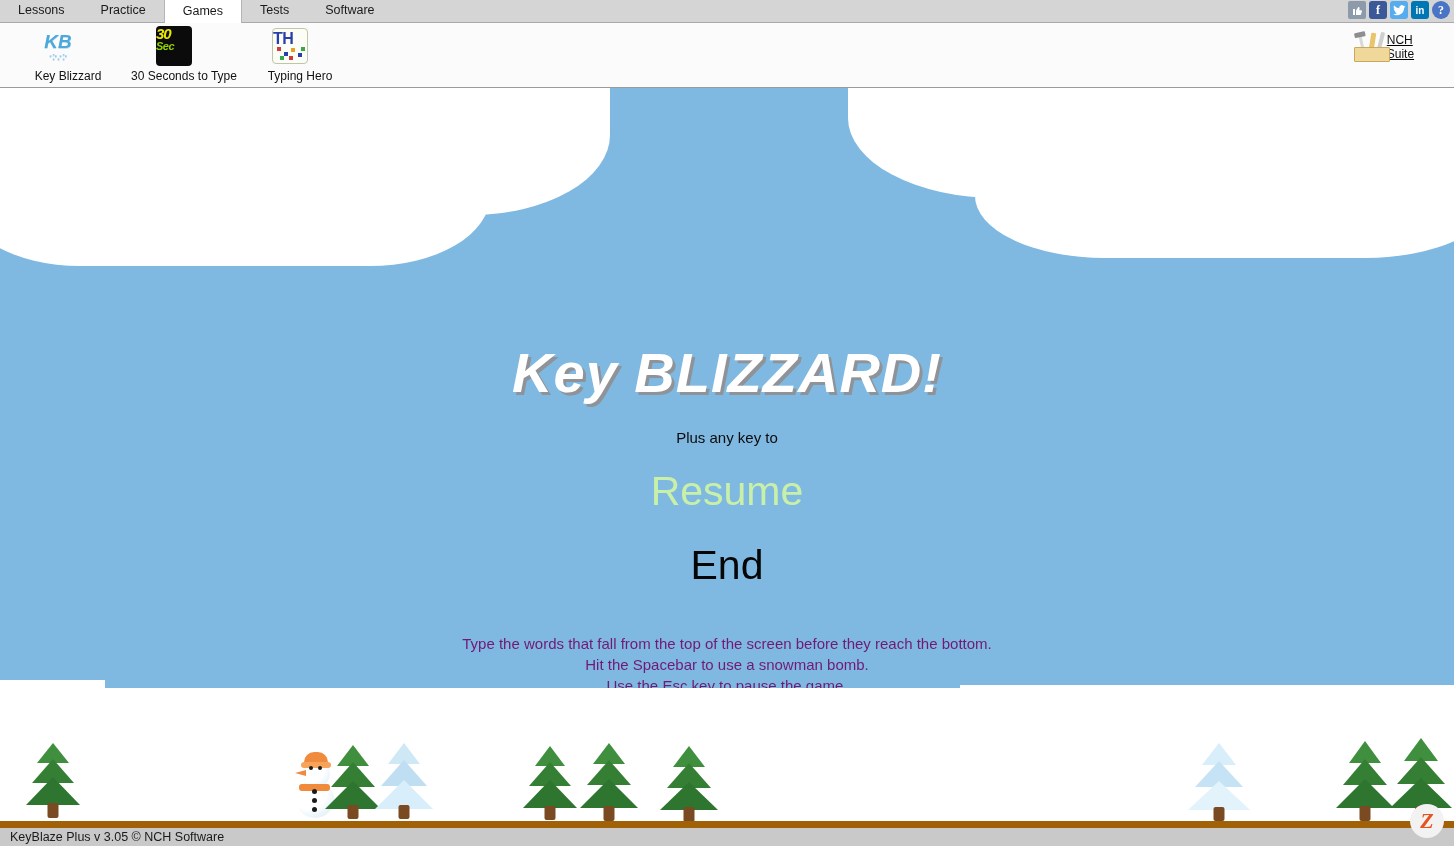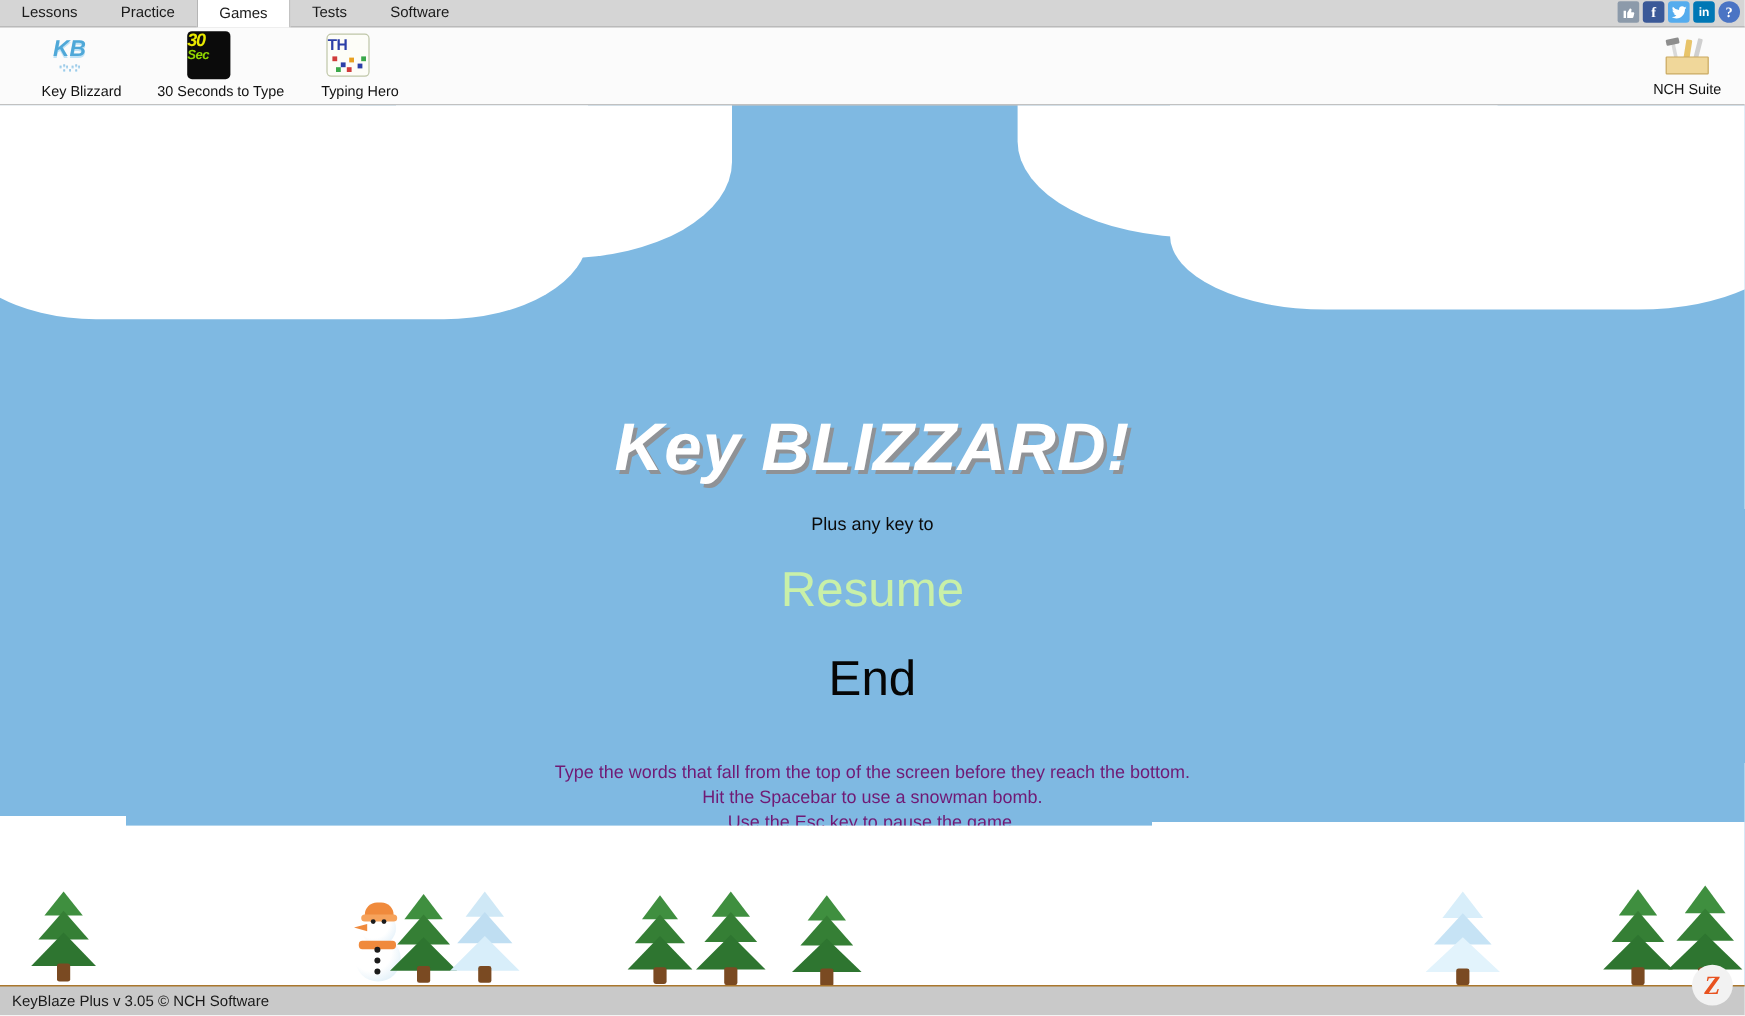--- a/index.html
+++ b/index.html
@@ -122,32 +122,33 @@
   .ico-th {
     width: 36px; height: 36px;
     background: #fdfdf8;
     border: 1px solid #bfc6a8;
     border-radius: 4px;
     flex-direction: column;
     position: relative;
     overflow: hidden;
   }
   .ico-th .th-t {
-    font-size: 13px; font-weight: bold; color: #2b3fa8;
+    font-size: 16px; font-weight: bold; color: #2b3fa8;
     line-height: 1; margin-top: 2px; letter-spacing: -0.5px;
   }
   .ico-th .dots { position: absolute; bottom: 2px; left: 2px; right: 2px; height: 14px; }
   .ico-th .dots i { position: absolute; width: 4px; height: 4px; display:block; }
   
   .nch {
     position: absolute;
-    right: 6px; top: 3px;
+    right: 18px; top: 3px;
     width: 84px;
-    display: flex; flex-direction: column; align-items: center;
+    display: flex; flex-direction: row; align-items: center;
     cursor: default;
+    text-decoration: underline;
   }
   .nch .lbl { font-size: 12px; color: #111; margin-top: 3px; }
   .toolbox { width: 40px; height: 38px; position: relative; }
   .toolbox .box {
     position: absolute; bottom: 2px; left: 2px;
     width: 36px; height: 15px;
     background: #f0d79a;
     border: 1px solid #c9a85e;
     border-radius: 1px;
   }
@@ -302,21 +303,21 @@
   .snowman .btn {
     position: absolute; left: 19px; width: 5px; height: 5px;
     border-radius: 50%; background: #1b1b1b;
   }
 
   
   .statusbar {
     position: relative;
     height: 25px;
     background: #c9c9c9;
-    border-top: 1px solid #a16207;
+    border-top: 7px solid #a16207;
     display: flex; align-items: center;
     padding-left: 10px;
     font-size: 12.5px;
     color: #1a1a1a;
   }
   .wm-z {
     width: 34px; height: 34px; border-radius: 50%;
     background: #f2f2f2;
     display: flex; align-items: center; justify-content: center;
     font-size: 22px; font-weight: bold; font-style: italic;

